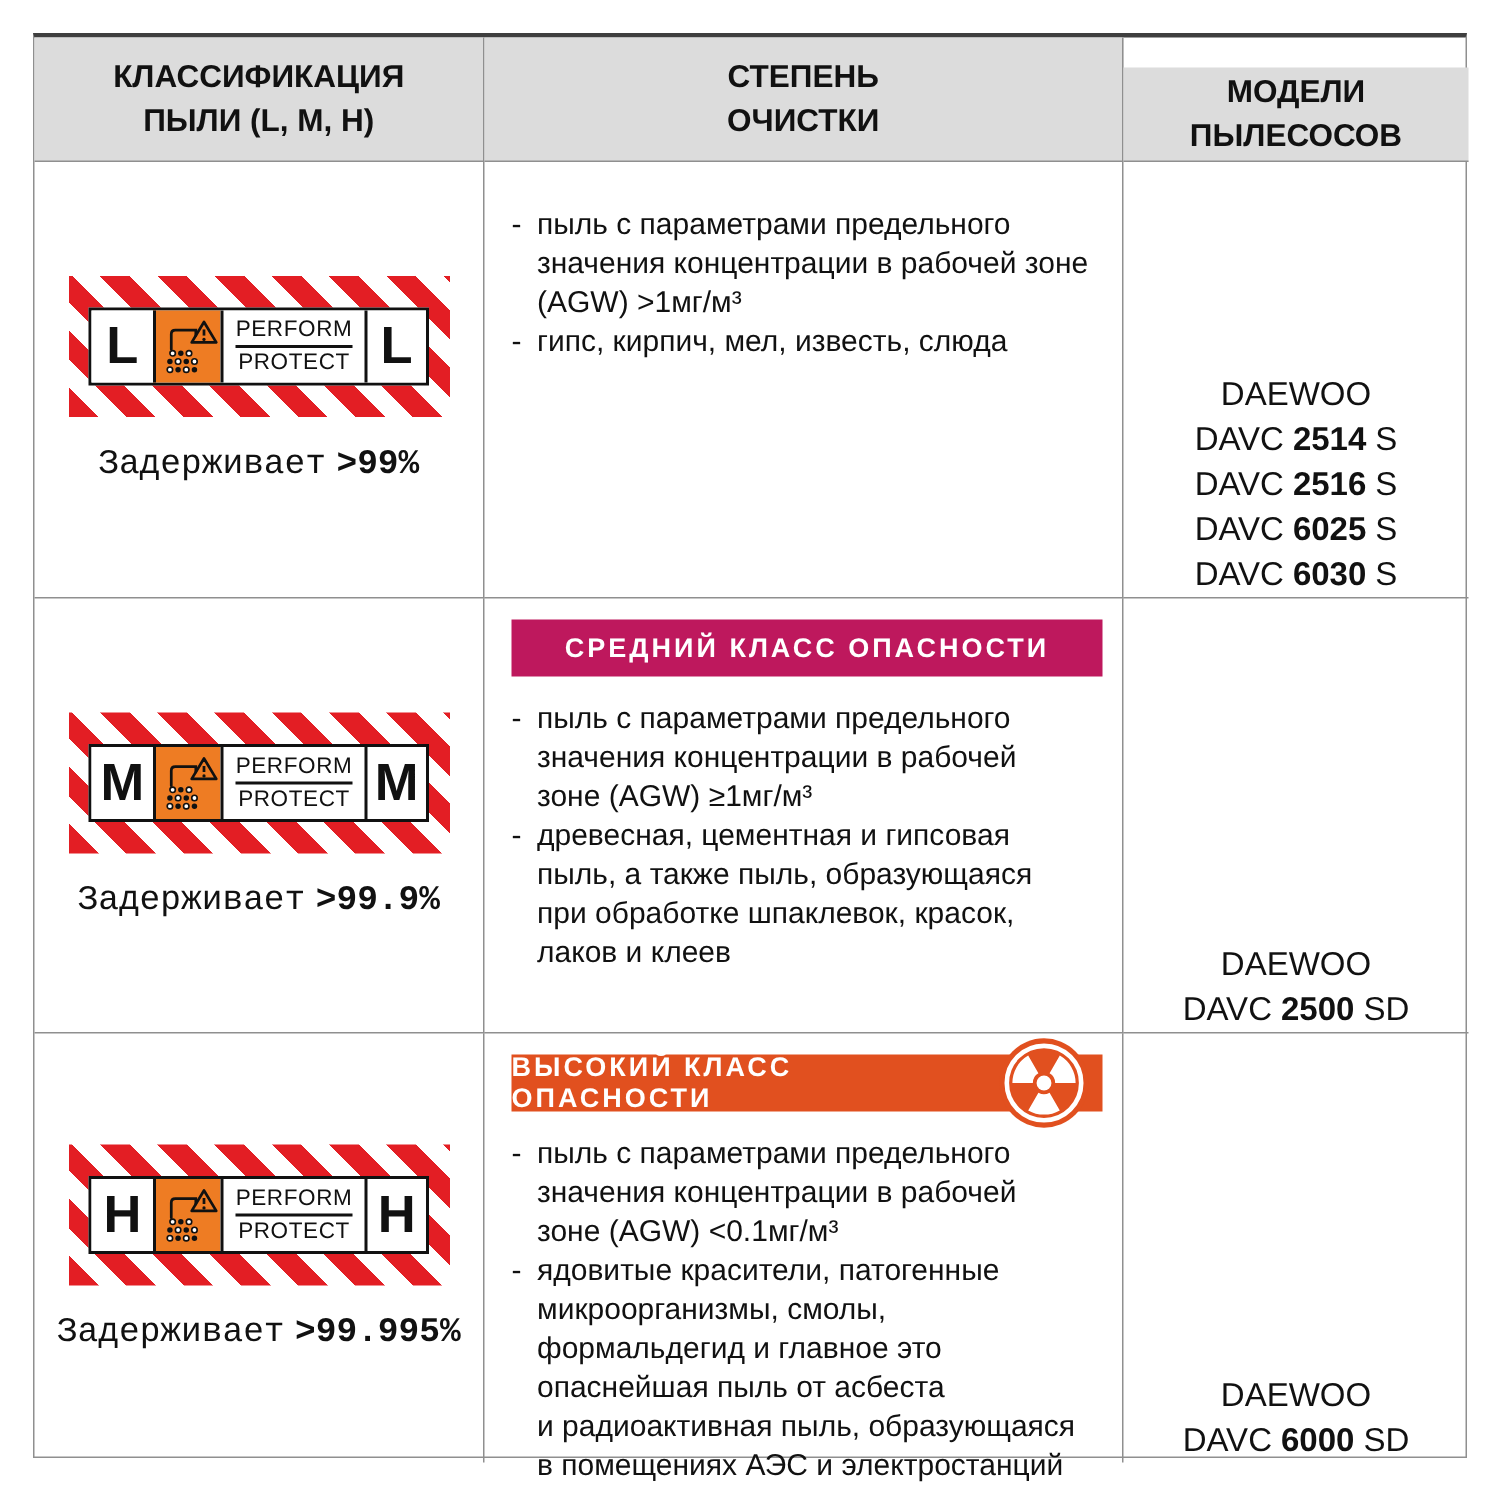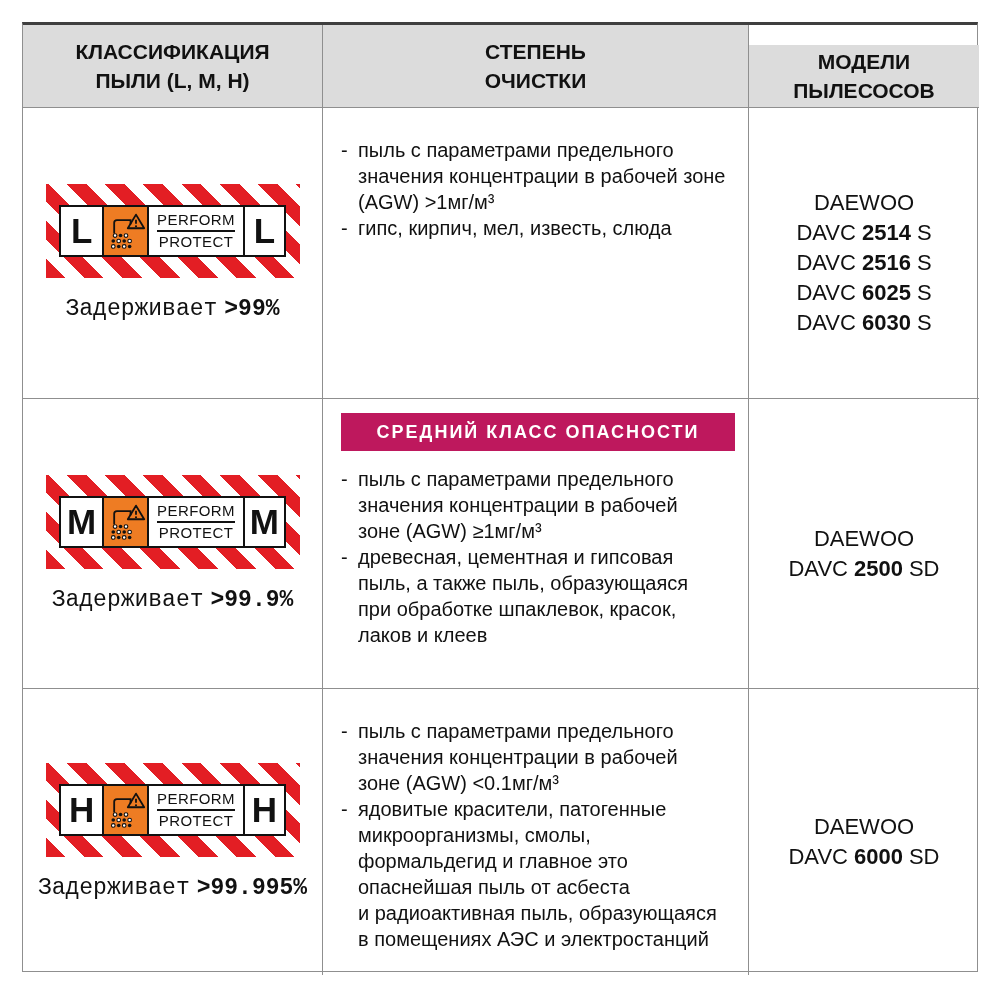--- a/index.html
+++ b/index.html
@@ -33,21 +33,21 @@
   .mid-cell { padding:14px 13px 0 18px; }
   .hazard-badge { height:38px; display:flex; align-items:center; justify-content:center;
     color:#fff; font-weight:700; font-size:18px; letter-spacing:2px; position:relative; }
   .hazard-badge.with-icon { padding-right:78px; }
   .rad-svg { position:absolute; right:8px; top:50%; transform:translateY(-50%); width:62px; height:62px; }
   .bullets { margin-top:15px; font-size:20px; line-height:26px; }
   .bullet { display:flex; }
   .bullet .dash { width:17px; flex:none; }
   .bullet .btext { white-space:pre-line; }
   
-  .right-cell { display:flex; flex-direction:column; align-items:center; justify-content:center;
+  .right-cell { display:flex; flex-direction:column; align-items:center; justify-content:flex-end;
     font-size:22px; line-height:30px; }
   .model-line { display:flex; gap:6px; }
   .model-line b { font-weight:700; }
 </style>
 </head>
 <body>
 
 <div class="table">
 
   <div class="cell head">КЛАССИФИКАЦИЯ
@@ -228,20 +228,31 @@
         <div class="letter-box">H</div>
       </div>
     </div>
     <div class="retention">
       <span>Задерживает</span>
       <b>&gt;99.995%</b>
     </div>
   </div>
 
   <div class="cell mid-cell last-row">
+    <div class="hazard-badge with-icon" style="background: rgb(225, 80, 31);">
+      <span>ВЫСОКИЙ КЛАСС ОПАСНОСТИ</span>
+      <svg class="rad-svg" viewBox="0 0 100 100">
+        <circle cx="50" cy="50" r="48" fill="#e1501f"></circle>
+        <circle cx="50" cy="50" r="40" fill="none" stroke="#ffffff" stroke-width="5"></circle>
+        <path d="M56,60.39 L67,79.44 A34,34 0 0 1 33,79.44 L44,60.39 A12,12 0 0 0 56,60.39 Z" fill="#ffffff"></path>
+        <path d="M38,50 L16,50 A34,34 0 0 1 33,20.56 L44,39.61 A12,12 0 0 0 38,50 Z" fill="#ffffff"></path>
+        <path d="M56,39.61 L67,20.56 A34,34 0 0 1 84,50 L62,50 A12,12 0 0 0 56,39.61 Z" fill="#ffffff"></path>
+        <circle cx="50" cy="50" r="8" fill="#ffffff"></circle>
+      </svg>
+    </div>
     <div class="bullets">
       <div class="bullet">
         <span class="dash">-</span>
         <span class="btext">пыль с параметрами предельного
 значения концентрации в рабочей
 зоне (AGW) &lt;0.1мг/м³</span>
       </div>
       <div class="bullet">
         <span class="dash">-</span>
         <span class="btext">ядовитые красители, патогенные

